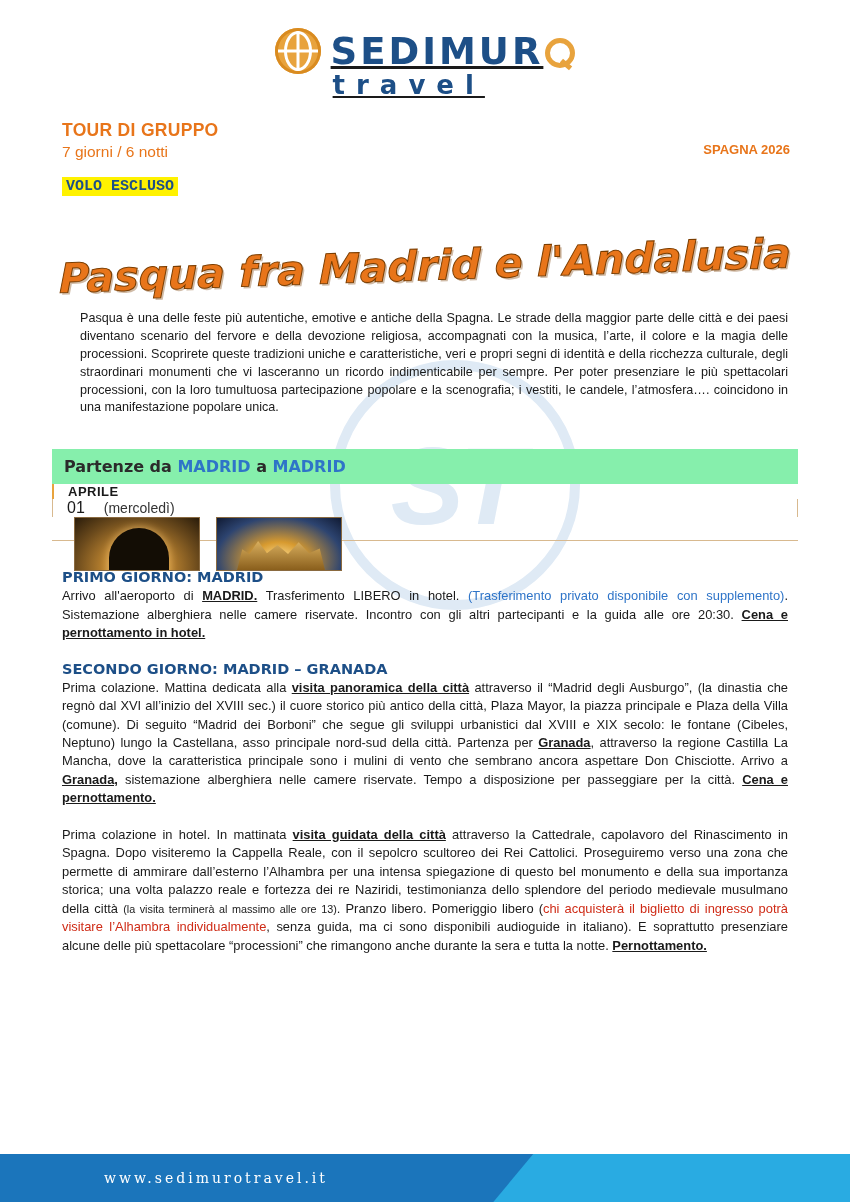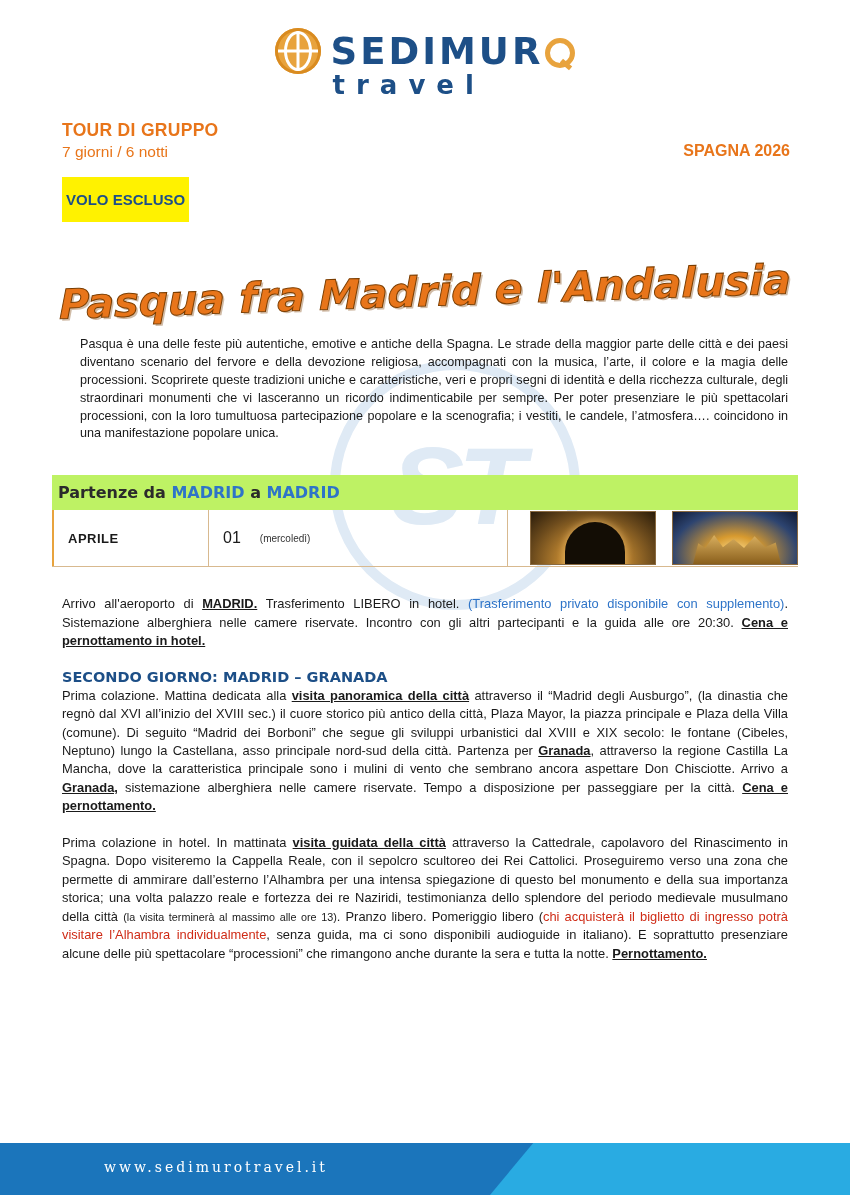--- a/index.html
+++ b/index.html
@@ -46,20 +46,21 @@
   .logo-wrap {
     margin-top: 28px;
     display: flex;
     justify-content: center;
     align-items: center;
   }
   .logo {
     display: flex;
     flex-direction: column;
     align-items: flex-start;
+    text-decoration: underline;
   }
   .logo-row1 {
     display: flex;
     align-items: center;
     gap: 10px;
   }
   .globe {
     width: 46px;
     height: 46px;
     border-radius: 50%;
@@ -150,30 +151,31 @@
     color: #e8751a;
     font-size: 15.5px;
     margin-top: 2px;
   }
   .hdr-right {
     position: absolute;
     right: 0;
     top: 22px;
     color: #e8751a;
     font-weight: bold;
-    font-size: 16px;
+    font-size: 13px;
   }
   .hdr-flag {
     display: inline-block;
     margin-top: 16px;
     background: #fff200;
     color: #1d4f87;
     font-weight: bold;
     font-size: 15px;
-    padding: 14px 4px;
+    padding: 1px 4px;
+    font-family: Liberation Mono, monospace;
   }
 
   
   .main-title {
     margin-top: 46px;
     text-align: center;
     font-family: "DejaVu Sans", sans-serif;
     font-size: 41px;
     font-weight: bold;
     font-style: italic;
@@ -191,34 +193,35 @@
     line-height: 1.42;
     text-align: justify;
     color: #1a1a1a;
   }
 
   
   .dep-wrap {
     margin: 32px 52px 0 52px;
   }
   .dep-head {
-    background: #bef264;
-    padding: 8px 6px;
+    background: #86efac;
+    padding: 8px 12px;
     font-size: 16px;
     font-weight: bold;
     color: #2b2b2b;
     font-family: "DejaVu Sans", sans-serif;
   }
   .dep-head .city {
     color: #2e74c8;
   }
   .dep-body {
     display: flex;
     border-bottom: 1px solid #d8b98f;
     height: 56px;
+    flex-direction: column;
   }
   .dep-month {
     width: 140px;
     border-left: 2px solid #e8a33d;
     display: flex;
     align-items: center;
     padding-left: 14px;
     font-size: 13px;
     font-weight: bold;
     letter-spacing: .5px;
@@ -229,21 +232,21 @@
     border-right: 1px solid #d8b98f;
     display: flex;
     align-items: center;
     padding-left: 14px;
     gap: 19px;
   }
   .dep-day {
     font-size: 16px;
   }
   .dep-wd {
-    font-size: 10px;
+    font-size: 14px;
     color: #333;
   }
   .dep-photos {
     width: 290px;
     display: flex;
     gap: 16px;
     align-items: center;
     padding-left: 22px;
     box-sizing: border-box;
   }
@@ -302,21 +305,21 @@
   .blue { color: #2e74c8; }
   .red { color: #cf2b16; }
   .small { font-size: 10.8px; }
 
   
   .footer {
     position: absolute;
     left: 0;
     bottom: 0;
     width: 850px;
-    height: 59px;
+    height: 48px;
     z-index: 3;
   }
   .footer-bg-left {
     position: absolute;
     left: 0; top: 0;
     width: 540px; height: 52px;
     background: #1b75bb;
   }
   .footer-bg-right {
     position: absolute;
@@ -380,20 +383,21 @@
       <div class="dep-photos">
         <div class="photo photo-1"></div>
         <div class="photo photo-2"></div>
       </div>
     </div>
   </div>
 
   <div class="days">
 
     <div class="day">
+      <div class="day-title">PRIMO GIORNO:  MADRID</div>
       <div class="day-body"><span>Arrivo all'aeroporto di </span><span class="b">MADRID.</span><span> Trasferimento LIBERO in hotel. </span><span class="blue">(Trasferimento privato disponibile con supplemento)</span><span>. Sistemazione alberghiera nelle camere riservate.   Incontro con gli altri partecipanti e la guida alle ore 20:30. </span><span class="b">Cena e pernottamento in hotel.</span></div>
     </div>
 
     <div class="day">
       <div class="day-title">SECONDO GIORNO: MADRID – GRANADA</div>
       <div class="day-body"><span>Prima colazione. Mattina dedicata alla </span><span class="b">visita panoramica della città</span><span> attraverso il “Madrid degli Ausburgo”, (la dinastia che regnò dal XVI all’inizio del XVIII sec.) il cuore storico più antico della città, Plaza Mayor, la piazza principale e Plaza della Villa (comune). Di seguito “Madrid dei Borboni” che segue gli sviluppi urbanistici dal XVIII e XIX secolo: le fontane (Cibeles, Neptuno) lungo la Castellana, asso principale nord-sud della città. Partenza per </span><span class="b">Granada</span><span>, attraverso la regione Castilla La Mancha, dove la caratteristica principale sono i mulini di vento che sembrano ancora aspettare Don Chisciotte. Arrivo a </span><span class="b">Granada,</span><span> sistemazione alberghiera nelle camere riservate. Tempo a disposizione per passeggiare per la città. </span><span class="b">Cena e pernottamento.</span></div>
     </div>
 
     <div class="day">
       <div class="day-body"><span>Prima colazione in hotel. In mattinata </span><span class="b">visita guidata della città</span><span> attraverso la Cattedrale, capolavoro del Rinascimento in Spagna. Dopo visiteremo la Cappella Reale, con il sepolcro scultoreo dei Rei Cattolici. Proseguiremo verso una zona che permette di ammirare dall’esterno l’Alhambra per una intensa spiegazione di questo bel monumento e della sua importanza storica; una volta palazzo reale e fortezza dei re Naziridi, testimonianza dello splendore del periodo medievale musulmano della città </span><span class="small">(la visita terminerà al massimo alle ore 13)</span><span>. Pranzo libero. Pomeriggio libero (</span><span class="red">chi acquisterà il biglietto di ingresso potrà visitare l’Alhambra individualmente</span><span>, senza guida, ma ci sono disponibili audioguide in italiano). E soprattutto presenziare alcune delle più spettacolare “processioni” che rimangono anche durante la sera e tutta la notte. </span><span class="b">Pernottamento.</span></div>

